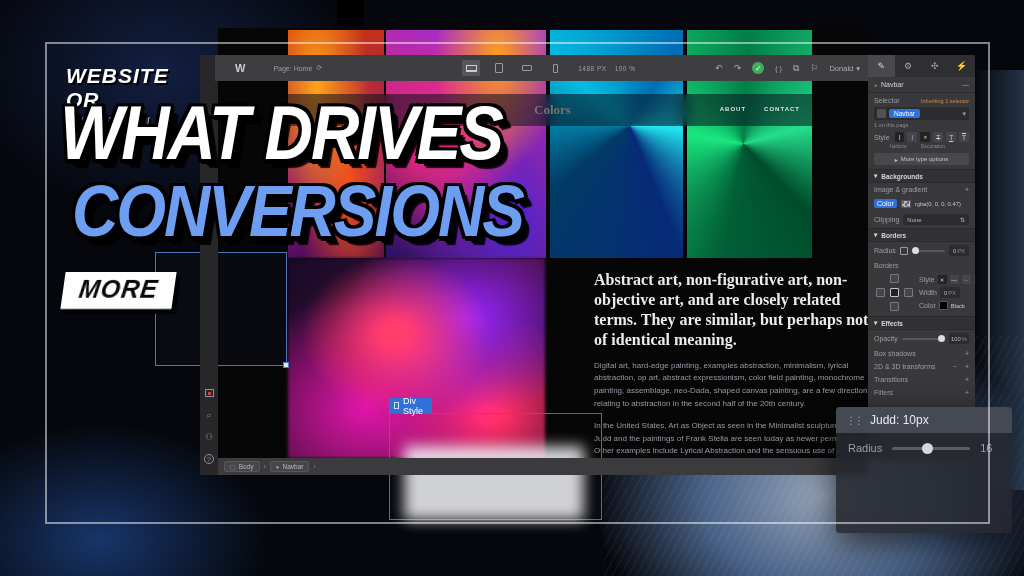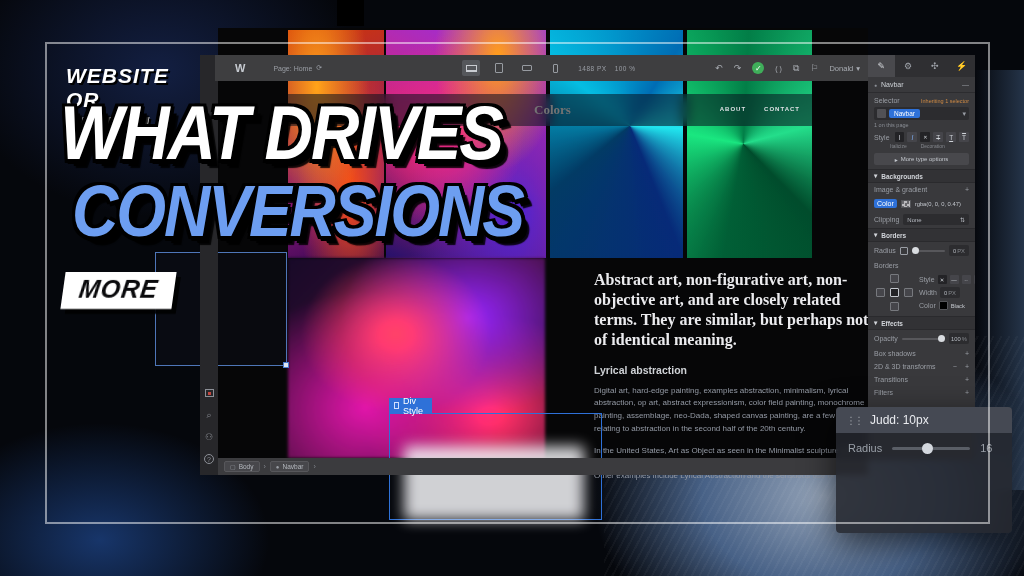--- a/index.html
+++ b/index.html
@@ -223,21 +223,20 @@
       <div class="brand">Colors</div>
       <div class="nav-links">
         <span>ABOUT</span>
         <span>CONTACT</span>
       </div>
     </div>
 
     <div class="abs hero-img"></div>
     <div class="abs about">
       <h2>Abstract art, non-figurative art, non-objective art, and are closely related terms. They are similar, but perhaps not of identical meaning.</h2>
-      <h3>Lyrical abstraction</h3>
       <p>Digital art, hard-edge painting, examples abstraction, minimalism, lyrical abstraction, op art, abstract expressionism, color field painting, monochrome painting, assemblage, neo-Dada, shaped canvas painting, are a few directions relating to abstraction in the second half of the 20th century.</p>
       <p>In the United States, Art as Object as seen in the Minimalist sculpture of Donald Judd and the paintings of Frank Stella are seen today as newer permutations. Other examples include Lyrical Abstraction and the sensuous use of color seen in</p>
     </div>
 
     <div class="abs sel-left">
       <div class="handle"></div>
     </div>
     <div class="abs sel-badge">
       <span class="sq"></span>
       <span>Div Style</span>

